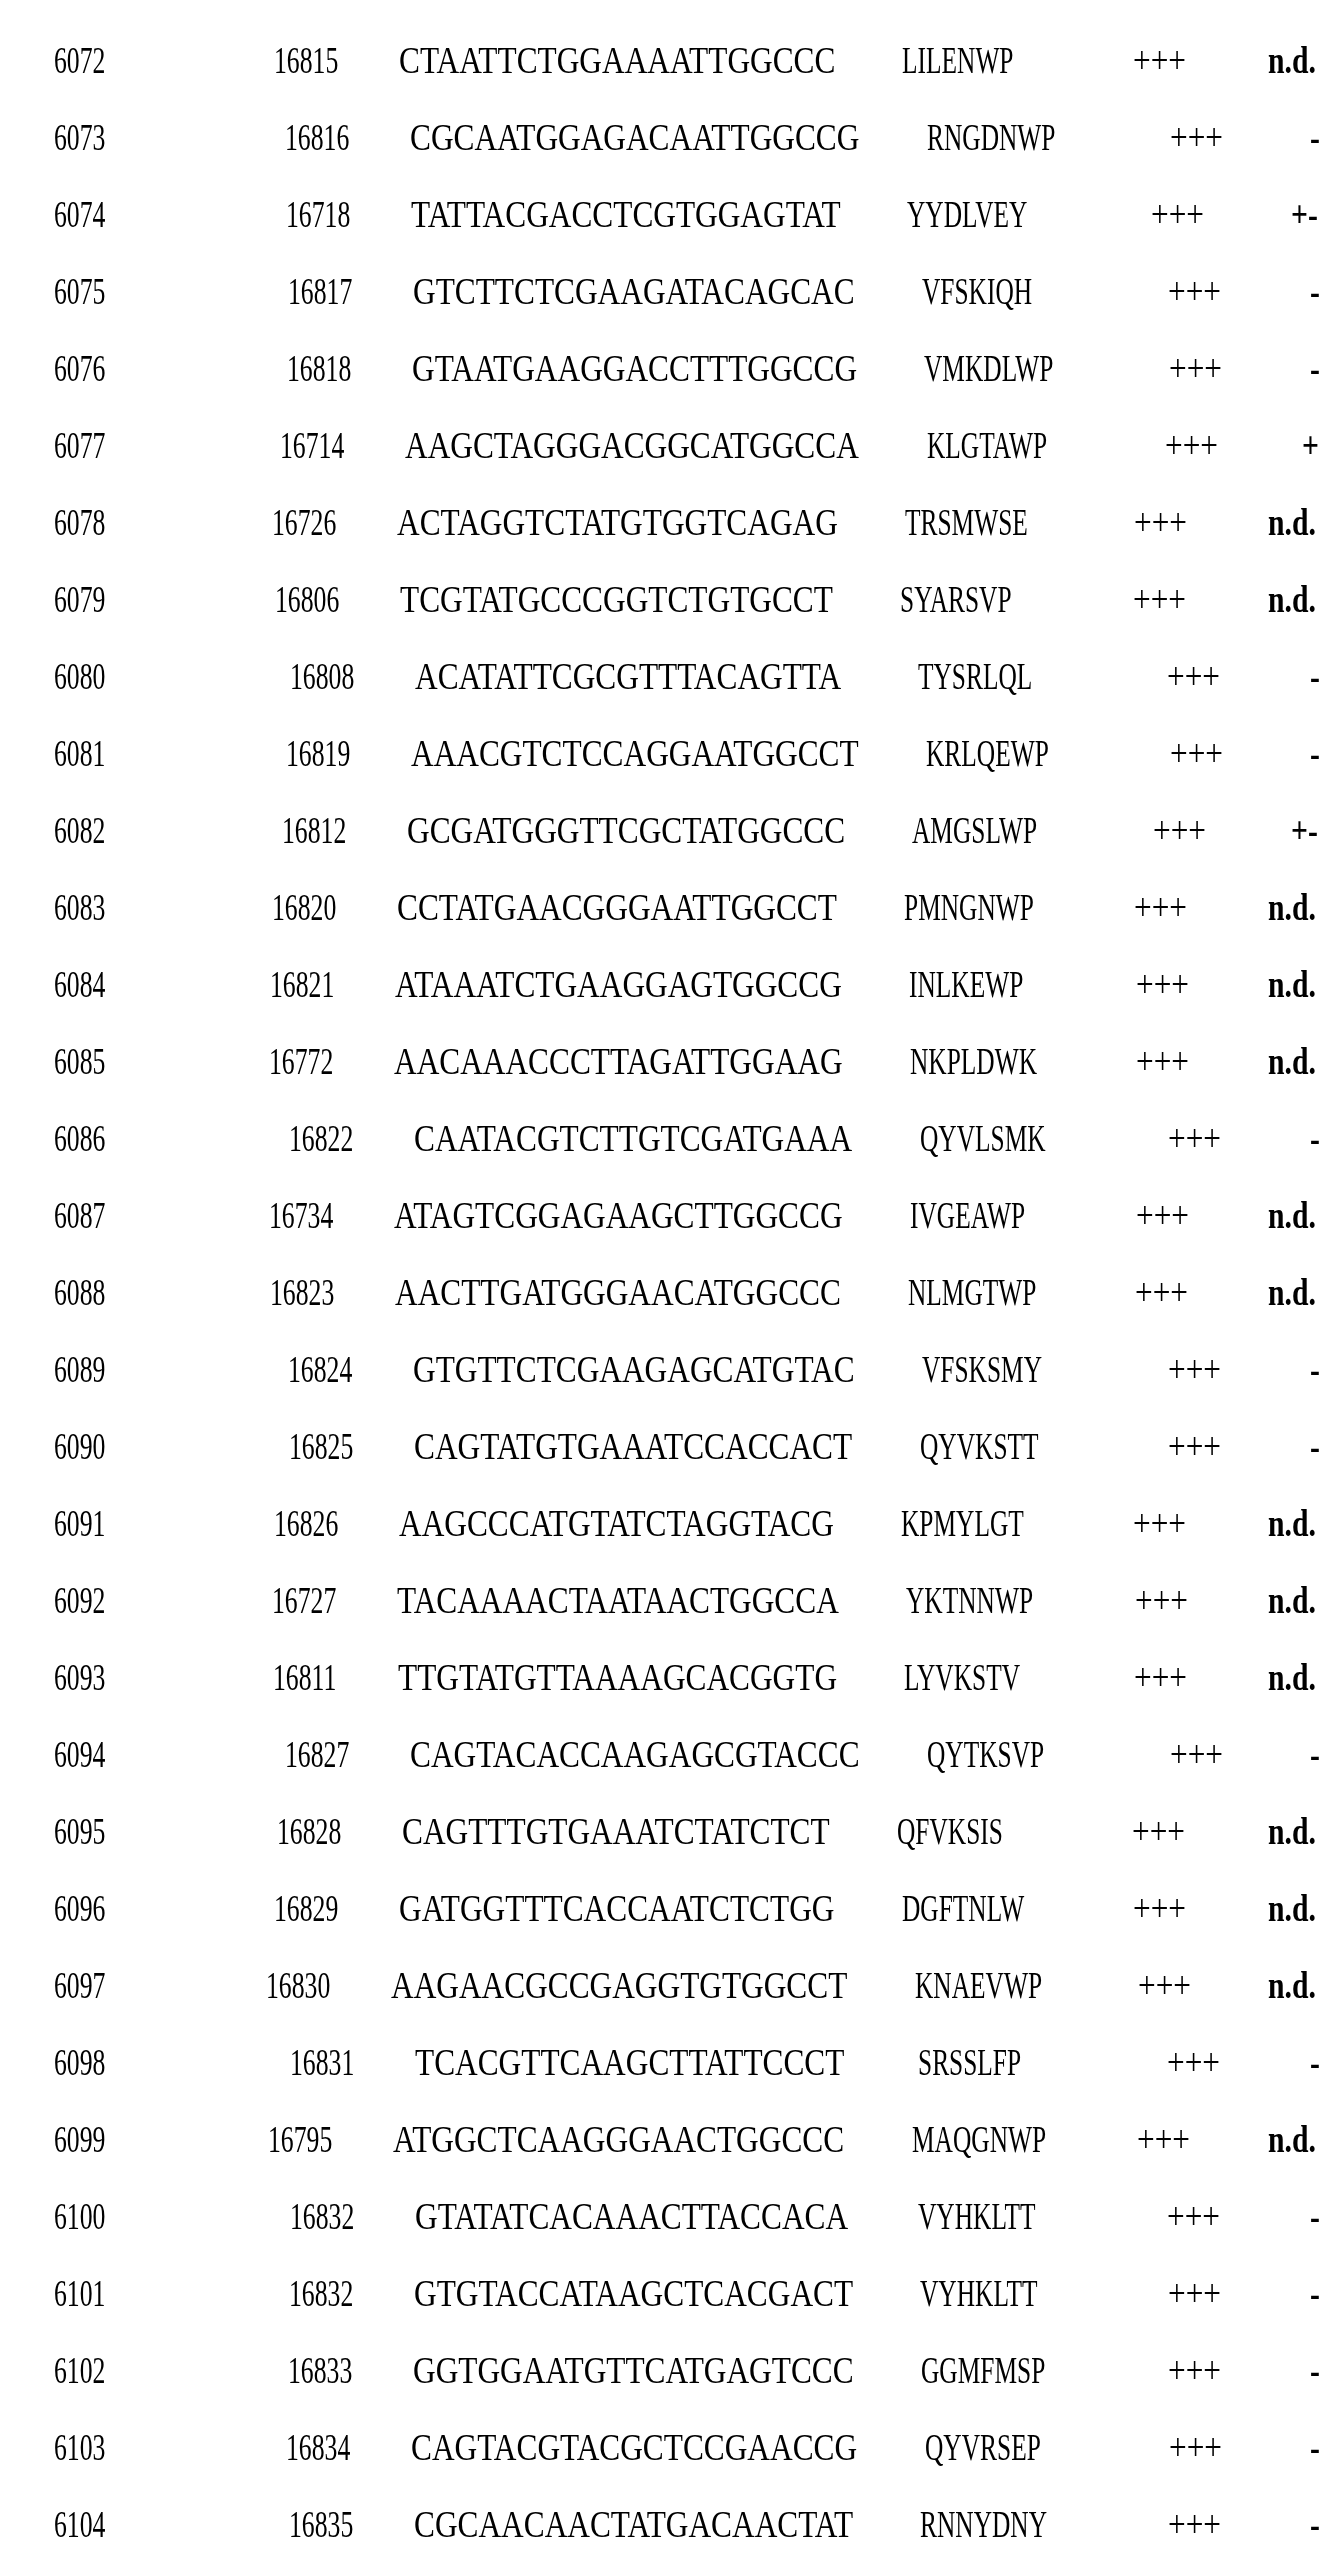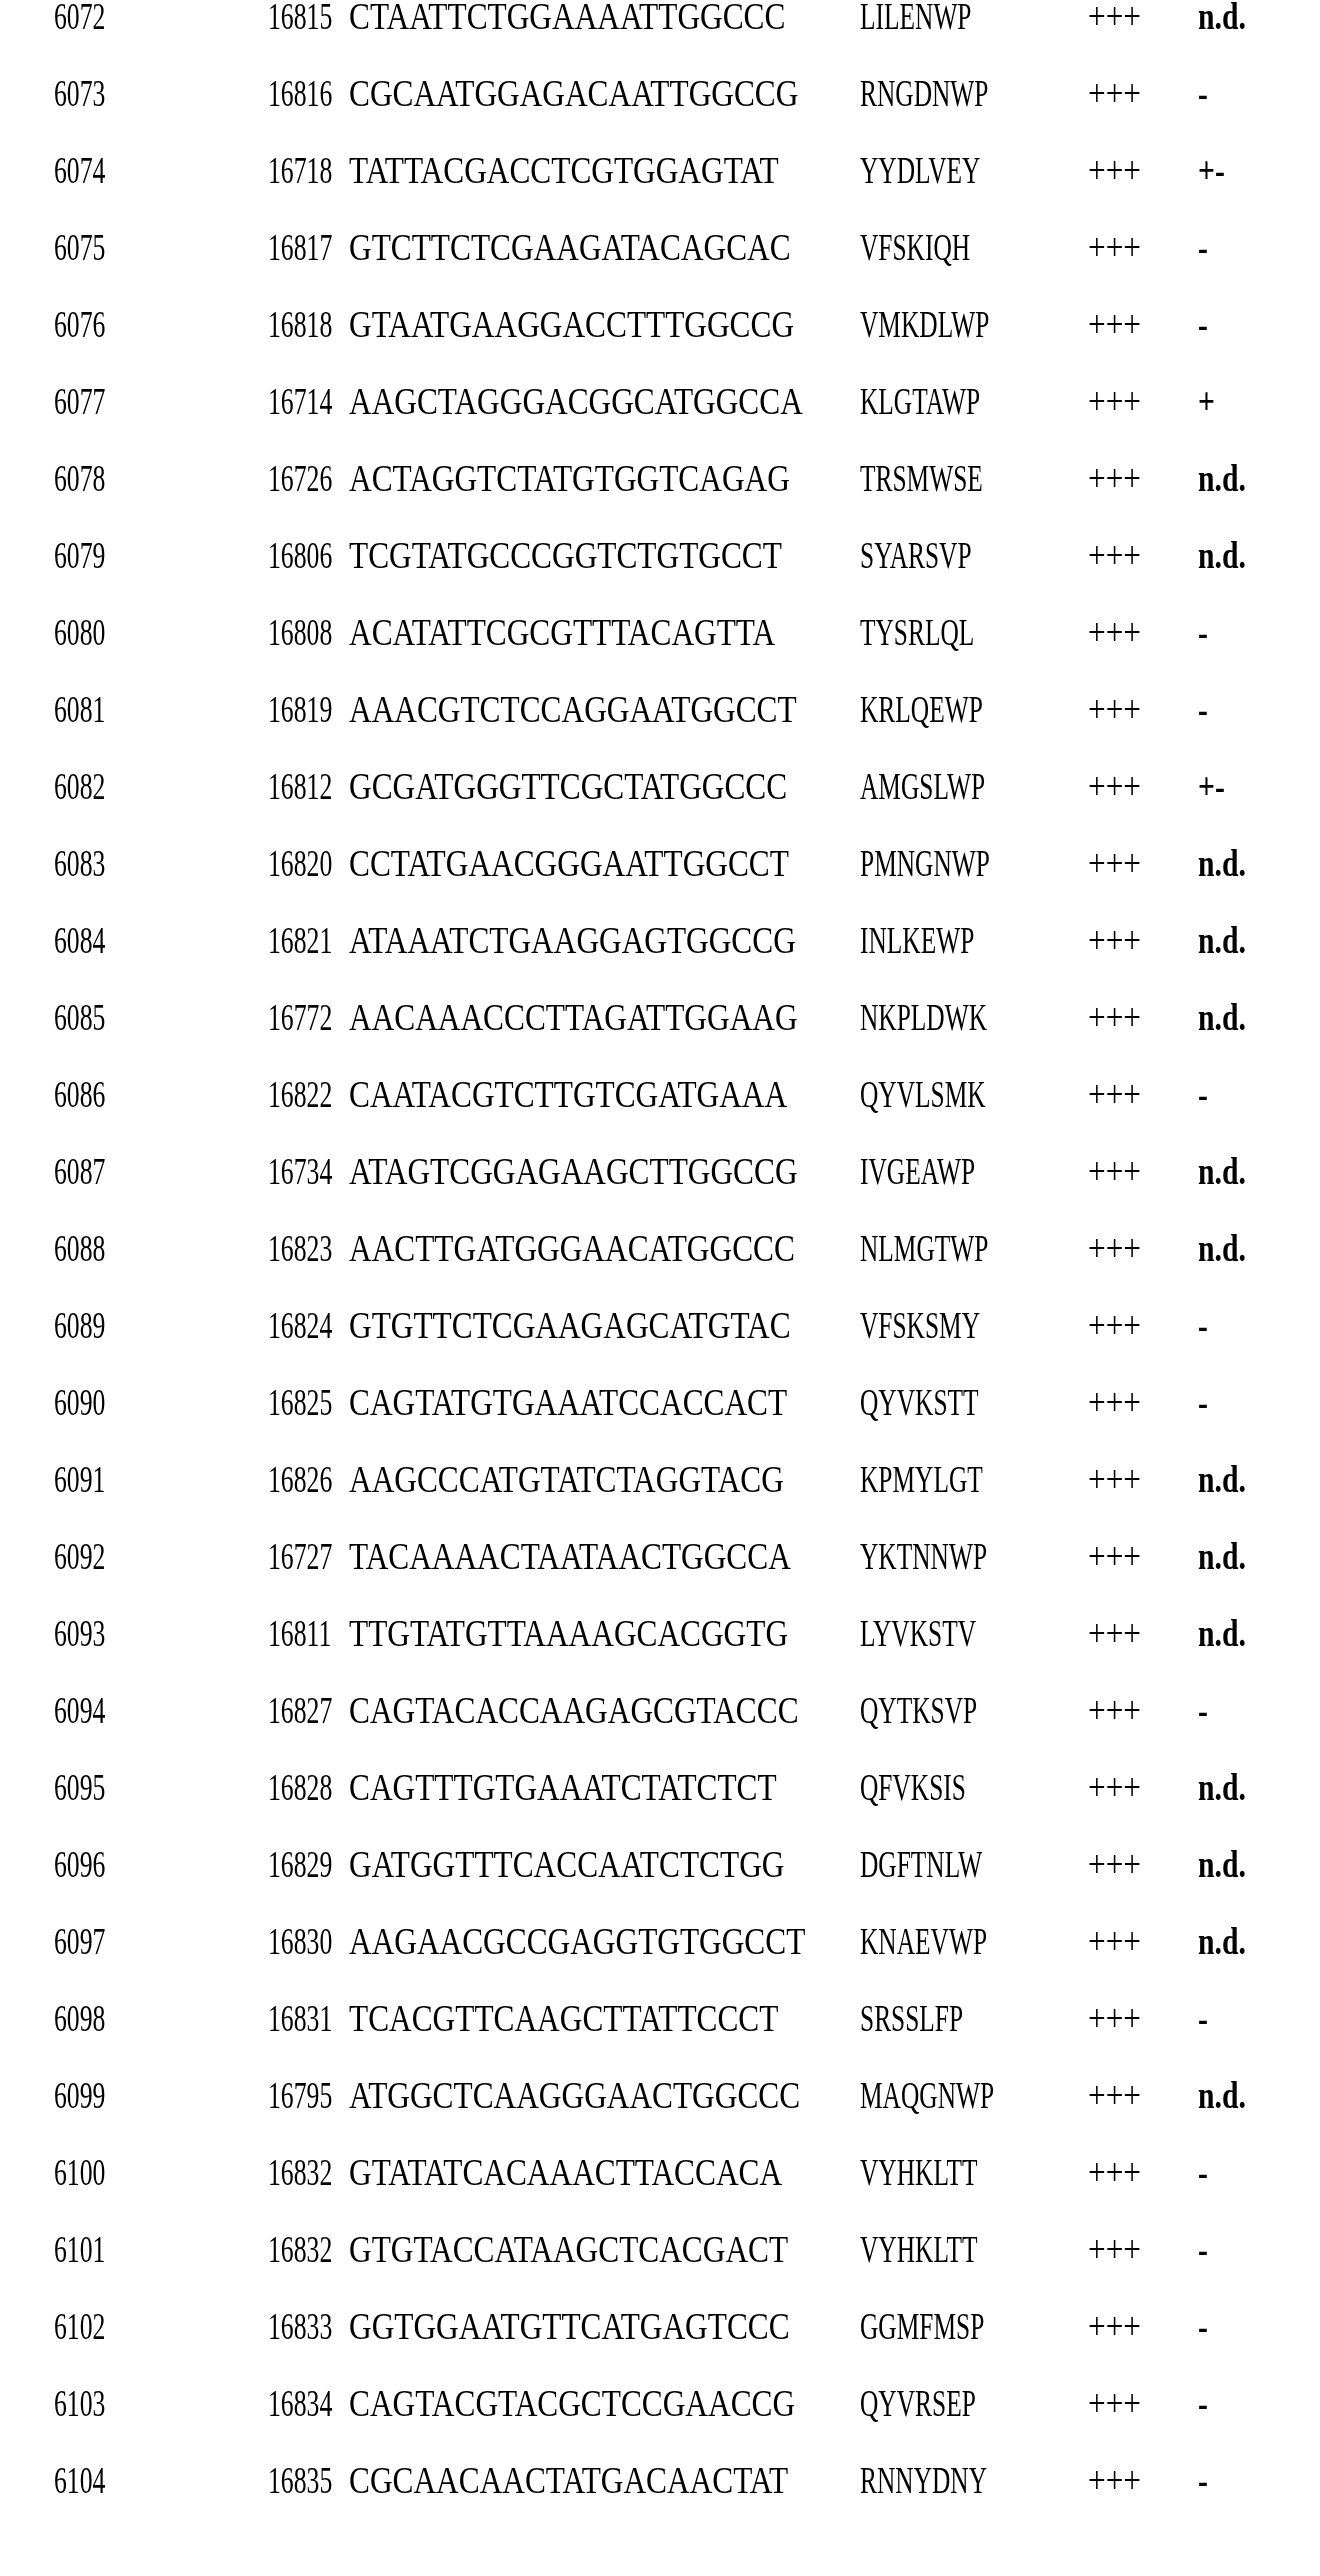--- a/index.html
+++ b/index.html
@@ -18,22 +18,23 @@
   }
   .table {
     position: absolute;
     top: 0;
     left: 0;
     width: 1321px;
   }
   .row {
     height: 77px;
     display: flex;
-    align-items: flex-start;
+    align-items: flex-end;
     white-space: nowrap;
+    gap: 44px;
   }
   .cell {
     display: inline-block;
     font-size: 33px;
     line-height: 1;
     transform-origin: 0 50%;
   }
   .c-id {
     margin-left: 54px;
     width: 214px;

